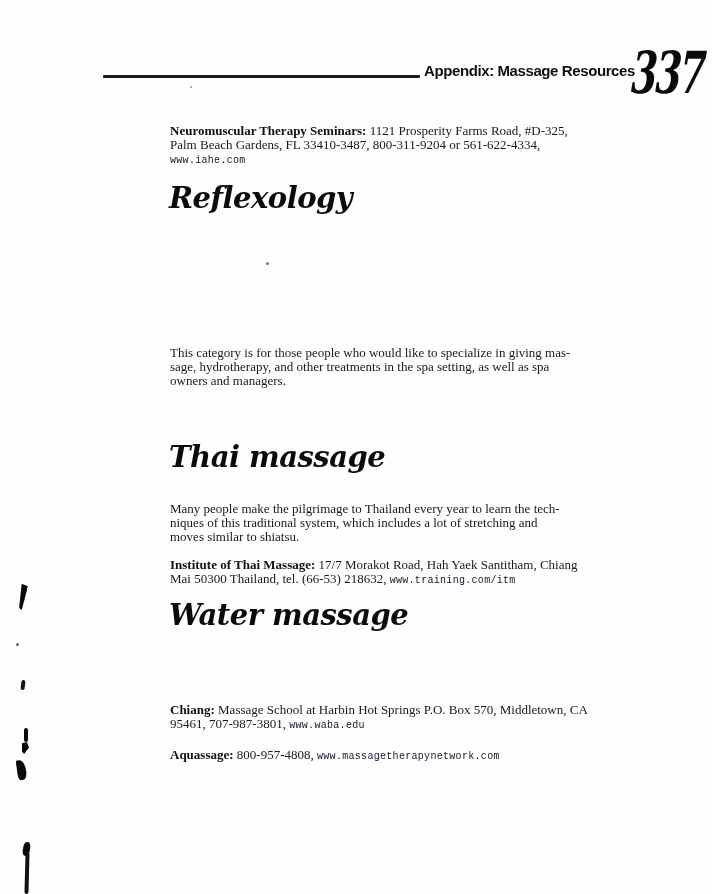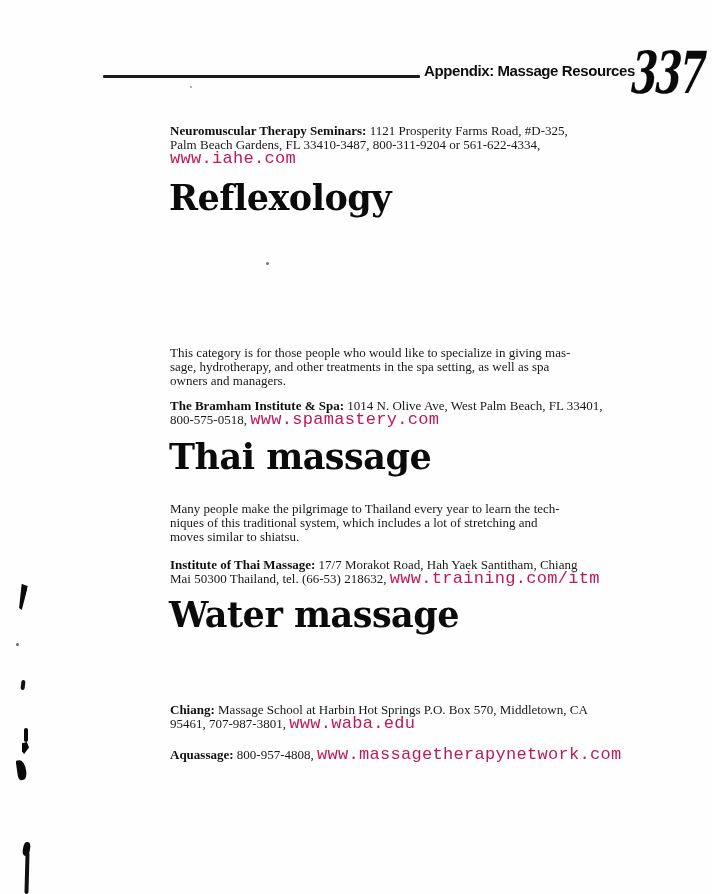--- a/index.html
+++ b/index.html
@@ -55,31 +55,32 @@
     width: 505px;
     font-size: 13px;
     line-height: 14px;
     white-space: pre-line;
     color: #181818;
     margin-top: 19px;
   }
   .entry .org-name { font-weight: bold; color: #101010; }
   .mono {
     font-family: "Liberation Mono", monospace;
-    font-size: 17px;
+    font-size: 10px;
     letter-spacing: 0.3px;
-    color: #be185d;
+    color: #0f172a;
   }
   .script-heading {
     position: absolute;
     left: 169px;
     margin: 0;
     font-family: "DejaVu Serif", serif;
+    font-style: italic;
     font-weight: bold;
-    font-size: 35px;
+    font-size: 29px;
     line-height: 34px;
     letter-spacing: -0.5px;
     color: #0b0b0b;
     white-space: nowrap;
   }
 
   
   .ink { position: absolute; background: #0a0a0a; }
   .ink-a { left: 19px; top: 584px; width: 7px; height: 26px;
            clip-path: polygon(5% 0, 100% 6%, 72% 100%, 30% 94%);
@@ -113,22 +114,20 @@
 
   <div class="entry" style="top:105px"><span class="org-name">Neuromuscular Therapy Seminars:</span><span> 1121 Prosperity Farms Road, #D-325,
 Palm Beach Gardens, FL 33410-3487, 800-311-9204 or 561-622-4334,
 </span><span class="mono">www.iahe.com</span></div>
 
   <h2 class="script-heading" style="top:181px">Reflexology</h2>
 
   <div class="para" style="top:327px">This category is for those people who would like to specialize in giving mas-
 sage, hydrotherapy, and other treatments in the spa setting, as well as spa
 owners and managers.</div>
-  <div class="entry" style="top:380px"><span class="org-name">The Bramham Institute &amp; Spa:</span><span> 1014 N. Olive Ave, West Palm Beach, FL 33401,
-800-575-0518, </span><span class="mono">www.spamastery.com</span></div>
 
   <h2 class="script-heading" style="top:440px">Thai massage</h2>
   <div class="para" style="top:483px">Many people make the pilgrimage to Thailand every year to learn the tech-
 niques of this traditional system, which includes a lot of stretching and
 moves similar to shiatsu.</div>
   <div class="entry" style="top:539px"><span class="org-name">Institute of Thai Massage:</span><span> 17/7 Morakot Road, Hah Yaek Santitham, Chiang
 Mai 50300 Thailand, tel. (66-53) 218632, </span><span class="mono">www.training.com/itm</span></div>
 
   <h2 class="script-heading" style="top:598px">Water massage</h2>
   <div class="entry" style="top:684px"><span class="org-name">Chiang:</span><span> Massage School at Harbin Hot Springs P.O. Box 570, Middletown, CA

